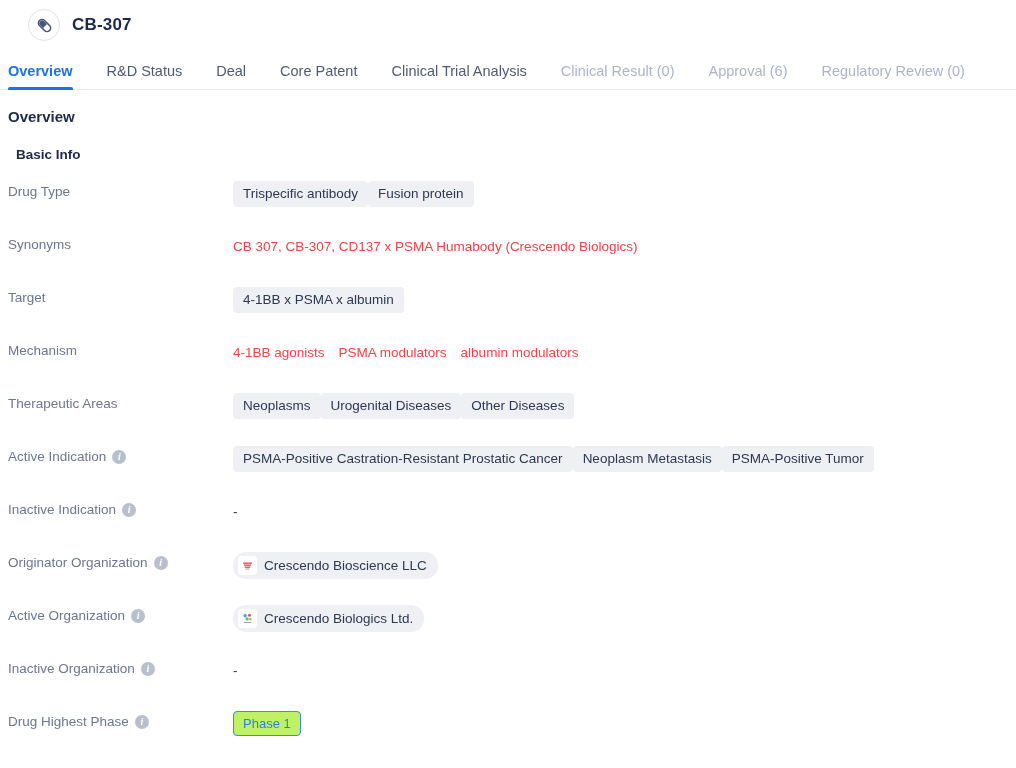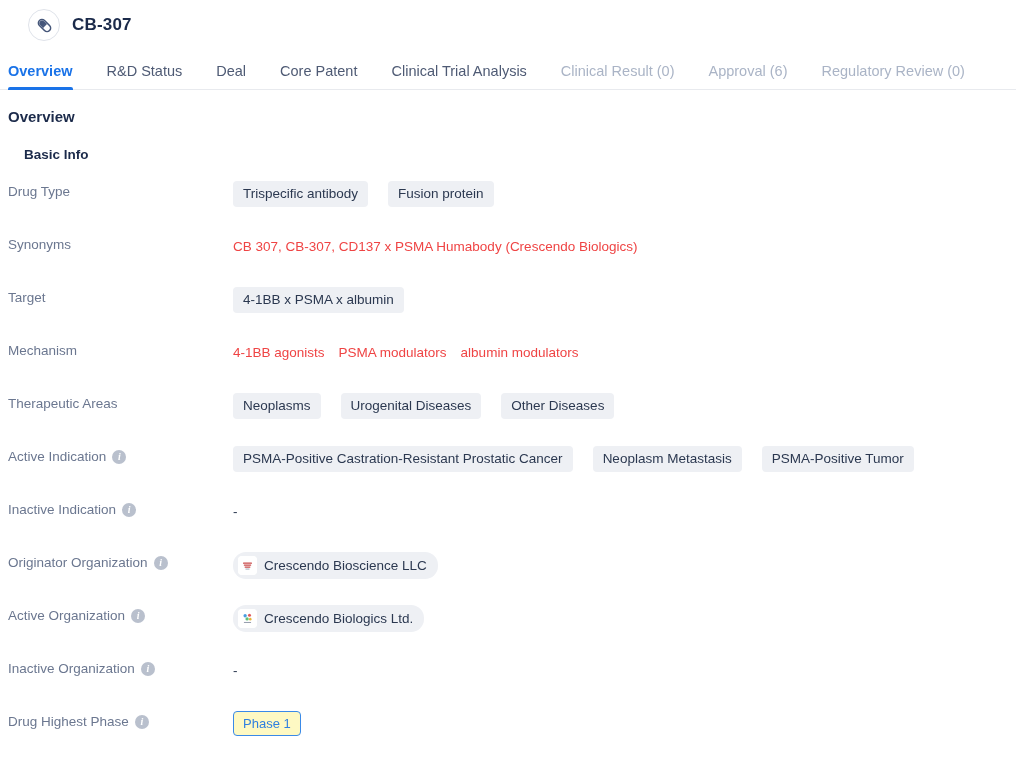--- a/index.html
+++ b/index.html
@@ -74,21 +74,21 @@
   .section-title {
     font-size: 15px;
     font-weight: bold;
     color: #1b2a4a;
     margin: 0 0 22px 0;
   }
   .subsection-title {
     font-size: 13.5px;
     font-weight: bold;
     color: #1b2a4a;
-    margin: 0 0 18px 16px;
+    margin: 0 0 18px 8px;
   }
 
   .row {
     display: flex;
     align-items: flex-start;
     min-height: 53px;
   }
   .row-label {
     width: 225px;
     flex: none;
@@ -97,21 +97,21 @@
     display: flex;
     align-items: center;
     gap: 6px;
     padding-top: 4px;
   }
   .row-value {
     flex: 1;
     display: flex;
     align-items: center;
     flex-wrap: wrap;
-    gap: 20px;
+    gap: 0;
     padding-top: 1px;
     min-height: 26px;
   }
 
   .info-icon {
     width: 14px; height: 14px;
     border-radius: 50%;
     background: #b9c0cd;
     color: #ffffff;
     font-size: 10px;
@@ -153,21 +153,21 @@
     font-size: 13.5px;
     color: #ef4444;
     white-space: nowrap;
   }
   .plain-list { display: flex; gap: 14px; align-items: center; }
   .dash { font-size: 13.5px; color: #2b3850; }
   .phase-badge {
     display: inline-block;
     border: 1px solid #3a8ae8;
     color: #2f7fe0;
-    background: #fef9c3;
+    background: #bef264;
     border-radius: 4px;
     font-size: 13px;
     padding: 5px 9px;
     line-height: 1;
     white-space: nowrap;
     cursor: pointer;
   }
 </style>
 </head>
 <body>

